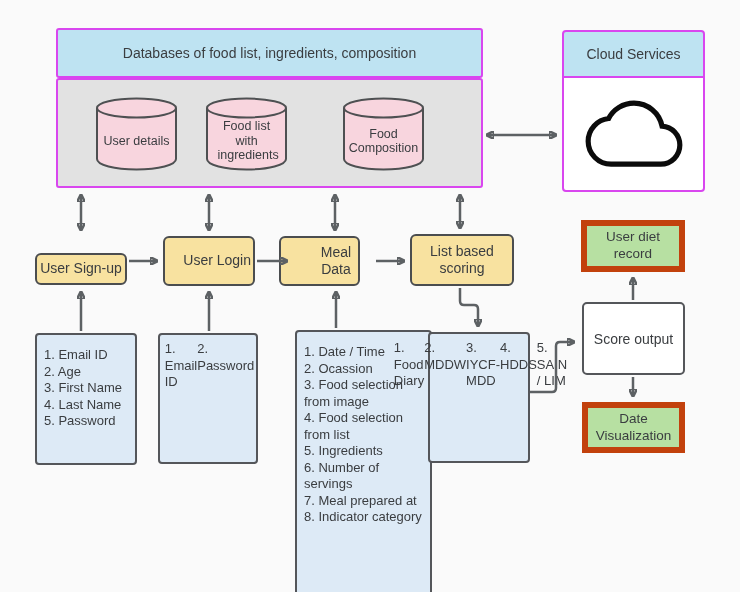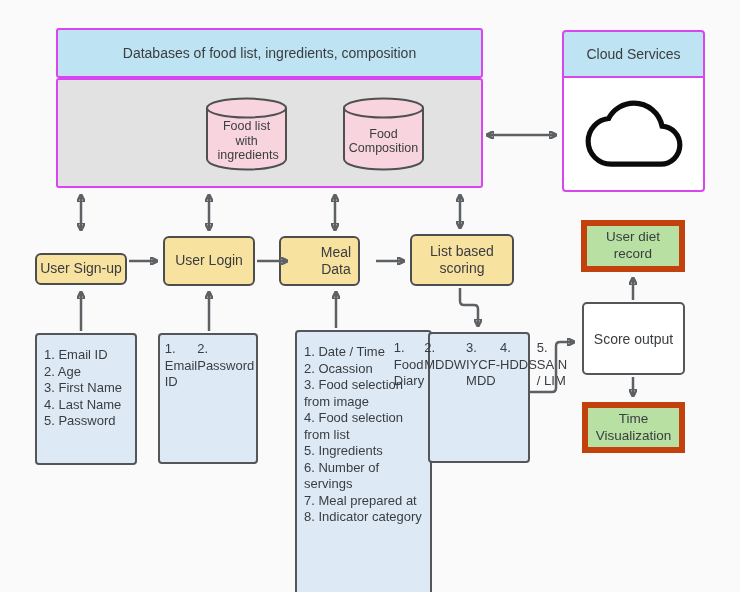--- a/index.html
+++ b/index.html
@@ -17,21 +17,21 @@
   .cylinder svg{position:absolute;left:0;top:0;}
   .cyl-label{position:absolute;left:0;right:0;top:16px;bottom:2px;display:flex;align-items:center;justify-content:center;text-align:center;font-size:12.5px;line-height:1.15;}
   .cyl-label span{display:inline-block;max-width:80px;}
   .cyl-label.narrow span{max-width:58px;}
   
   .cloud-header{left:562px;top:30px;width:143px;height:48px;background:#bee3f2;border-radius:4px 4px 0 0;font-size:14px;}
   .cloud-body{left:562px;top:76px;width:143px;height:116px;background:#ffffff;border-radius:0 0 4px 4px;}
   
   .proc{background:#f8e2a0;border:2px solid #4b4d4f;border-radius:6px;font-size:14px;line-height:1.25;padding:2px;}
   .p-signup{left:35px;top:253px;width:92px;height:32px;}
-  .p-login{left:163px;top:236px;width:92px;height:50px;}
+  .p-login{left:163px;top:236px;width:92px;height:50px;justify-content:flex-end;}
   .p-meal{left:279px;top:236px;width:81px;height:50px;padding-left:35px;}
   .p-scoring{left:410px;top:234px;width:104px;height:52px;}
   
   .list-box{position:absolute;background:#ddeaf6;border:2px solid #54565a;border-radius:4px;font-size:13px;line-height:16.5px;padding:12px 4px 6px 7px;}
   .list-box.center{display:flex;flex-direction:row;justify-content:center;padding-top:6px;}
   .lb-1{left:35px;top:333px;width:102px;height:132px;}
   .lb-2{left:158px;top:333px;width:100px;height:131px;}
   .lb-3{left:295px;top:330px;width:137px;height:280px;}
   .lb-4{left:428px;top:332px;width:102px;height:131px;}
   
@@ -46,20 +46,29 @@
 </head>
 <body>
 
 <div class="stage">
 
   <div class="node db-header">
     <span>Databases of food list, ingredients, composition</span>
   </div>
   <div class="node db-container"></div>
 
+  <div class="cylinder cyl-1">
+    <svg width="83" height="74" viewBox="0 0 83 74">
+      <path d="M2,11 L2,62 C2,68 19.5,72.5 41.5,72.5 C63.5,72.5 81,68 81,62 L81,11" fill="#f8d5de" stroke="#4e5052" stroke-width="2"></path>
+      <ellipse cx="41.5" cy="11" rx="39.5" ry="9.5" fill="#f8d5de" stroke="#4e5052" stroke-width="2"></ellipse>
+    </svg>
+    <div class="cyl-label">
+        <span>User details</span>
+      </div>
+  </div>
 
   <div class="cylinder cyl-2">
     <svg width="83" height="74" viewBox="0 0 83 74">
       <path d="M2,11 L2,62 C2,68 19.5,72.5 41.5,72.5 C63.5,72.5 81,68 81,62 L81,11" fill="#f8d5de" stroke="#4e5052" stroke-width="2"></path>
       <ellipse cx="41.5" cy="11" rx="39.5" ry="9.5" fill="#f8d5de" stroke="#4e5052" stroke-width="2"></ellipse>
     </svg>
     <div class="cyl-label narrow">
         <span>Food list with ingredients</span>
       </div>
   </div>
@@ -125,21 +134,21 @@
       <div>5. SAIN / LIM</div>
     </div>
 
   <div class="node out-green o-diet">
     <span>User diet record</span>
   </div>
   <div class="node o-score">
     <span>Score output</span>
   </div>
   <div class="node out-green o-viz">
-    <span>Time Visualization</span>
+    <span>Date Visualization</span>
   </div>
 
   <svg class="arrows">
     <defs>
       <marker id="arr" markerWidth="8" markerHeight="8" refX="7" refY="4" orient="auto" markerUnits="userSpaceOnUse">
         <path d="M0,0 L8,4 L0,8 Z" fill="#5d6164" stroke="none"></path>
       </marker>
       <marker id="arrS" markerWidth="8" markerHeight="8" refX="7" refY="4" orient="auto-start-reverse" markerUnits="userSpaceOnUse">
         <path d="M0,0 L8,4 L0,8 Z" fill="#5d6164" stroke="none"></path>
       </marker>

